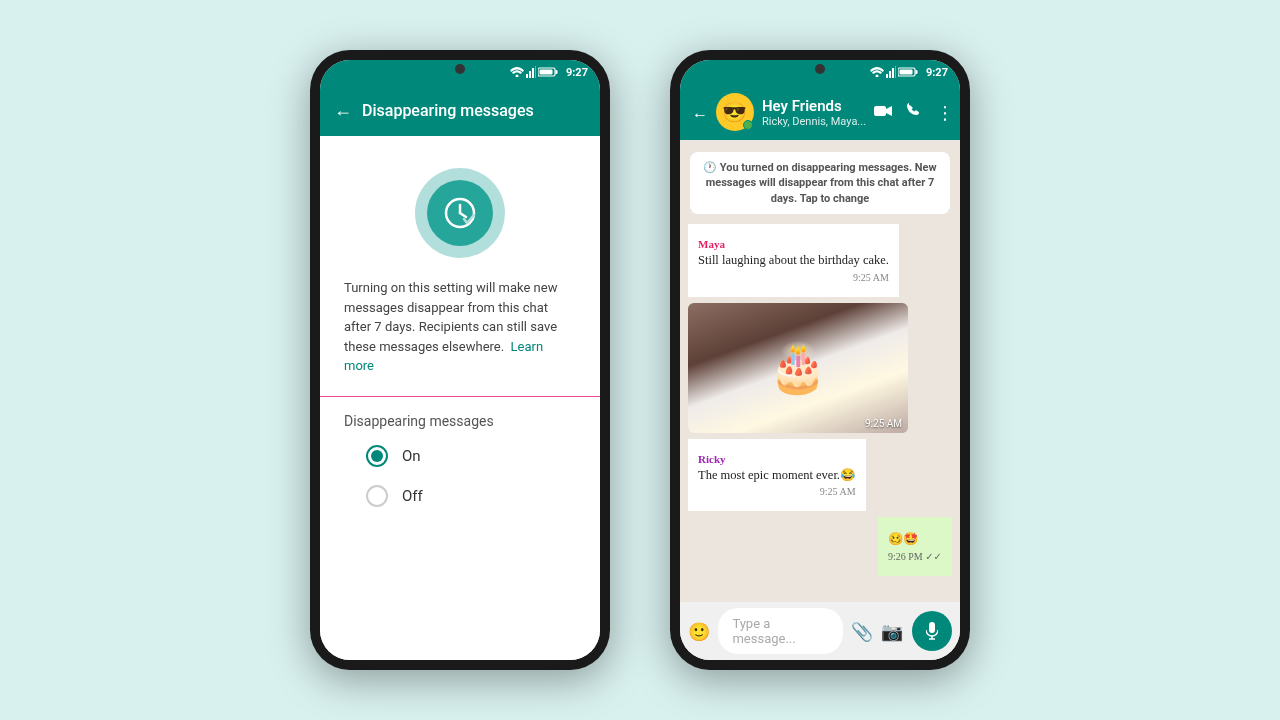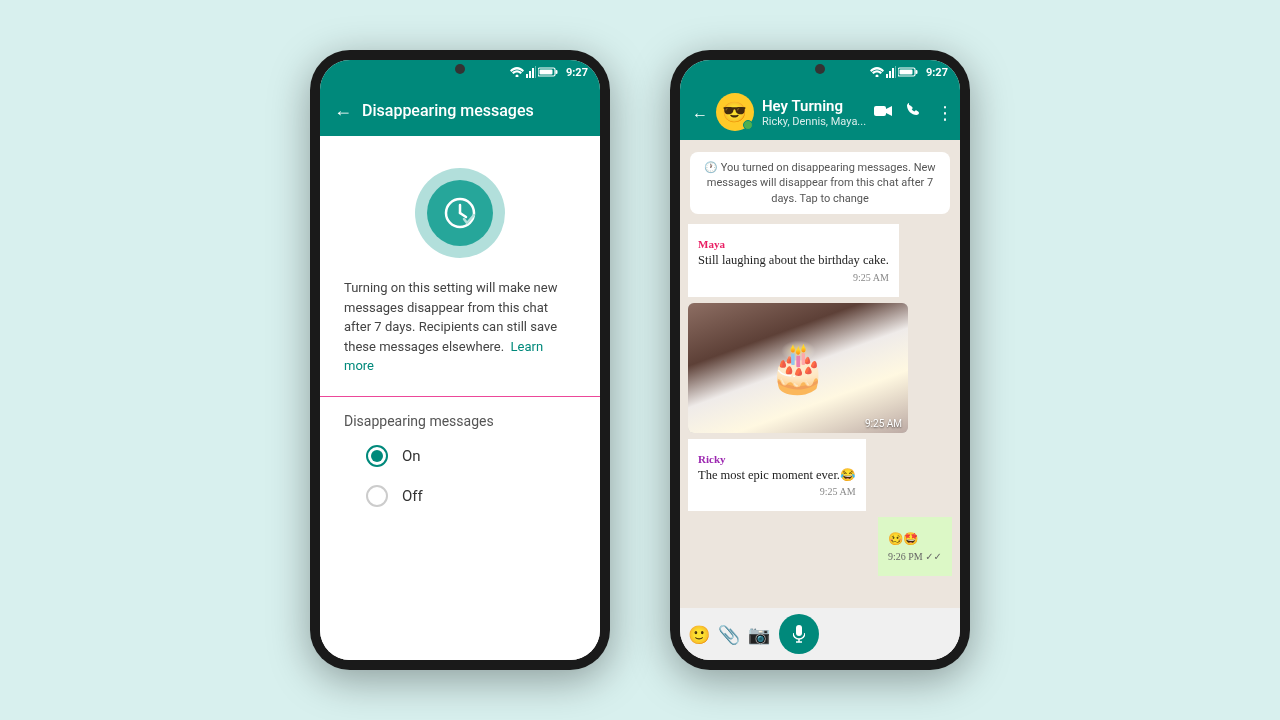--- a/index.html
+++ b/index.html
@@ -243,20 +243,21 @@
     .system-message {
       background: #fff;
       border-radius: 8px;
       padding: 8px 12px;
       font-size: 11px;
       color: #555;
       text-align: center;
       margin: 4px auto;
       max-width: 260px;
       line-height: 1.4;
+      font-weight: bold;
     }
     .msg-bubble {
       max-width: 220px;
       border-radius: 0;
       padding: 14px 10px;
       font-size: 12px;
       color: #222;
       position: relative;
       font-family: Liberation Serif, serif;
     }
@@ -455,21 +456,21 @@
         <span class="time">9:27</span>
       </div>
 
       <div class="chat-header">
         <span class="back-arrow">←</span>
         <div class="chat-avatar">
           😎
           <div class="online-dot"></div>
         </div>
         <div class="chat-info">
-          <div class="chat-name">Hey Turning</div>
+          <div class="chat-name">Hey Friends</div>
           <div class="chat-members">Ricky, Dennis, Maya...</div>
         </div>
         <div class="chat-actions">
           <span>
             <svg width="18" height="14" viewBox="0 0 18 14" fill="white">
               <rect x="0" y="2" width="12" height="10" rx="2" fill="white"></rect>
               <polygon points="12,5 18,2 18,12 12,9" fill="white"></polygon>
             </svg>
           </span>
           <span>
@@ -506,20 +507,23 @@
         </div>
 
         <div class="msg-bubble sent">
           <div class="msg-text">🥴🤩</div>
           <div class="msg-time sent-time">9:26 PM ✓✓</div>
         </div>
       </div>
 
       <div class="chat-input-bar">
         <span class="attach-icon">🙂</span>
+        <div class="chat-input-field">
+          <span style="color:#aaa; font-size:13px;">Type a message...</span>
+        </div>
         <span class="attach-icon">📎</span>
         <span class="attach-icon">📷</span>
         <div class="mic-btn">
           <svg width="12" height="18" viewBox="0 0 12 18">
             <rect x="3" y="0" width="6" height="11" rx="3" fill="white"></rect>
             <path d="M0 8c0 3.3 2.7 6 6 6s6-2.7 6-6" fill="none" stroke="white" stroke-width="1.5"></path>
             <line x1="6" y1="14" x2="6" y2="17" stroke="white" stroke-width="1.5"></line>
             <line x1="3" y1="17" x2="9" y2="17" stroke="white" stroke-width="1.5"></line>
           </svg>
         </div>

